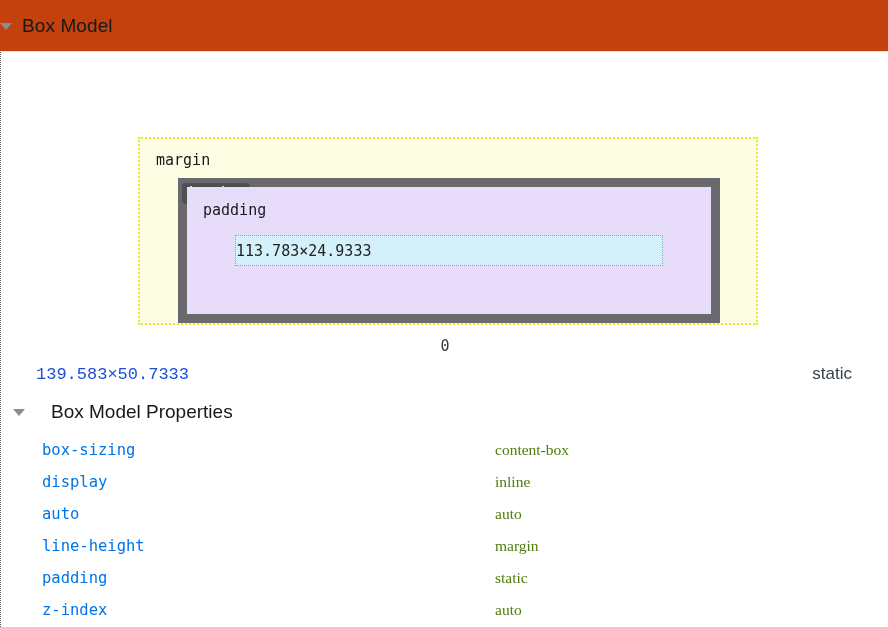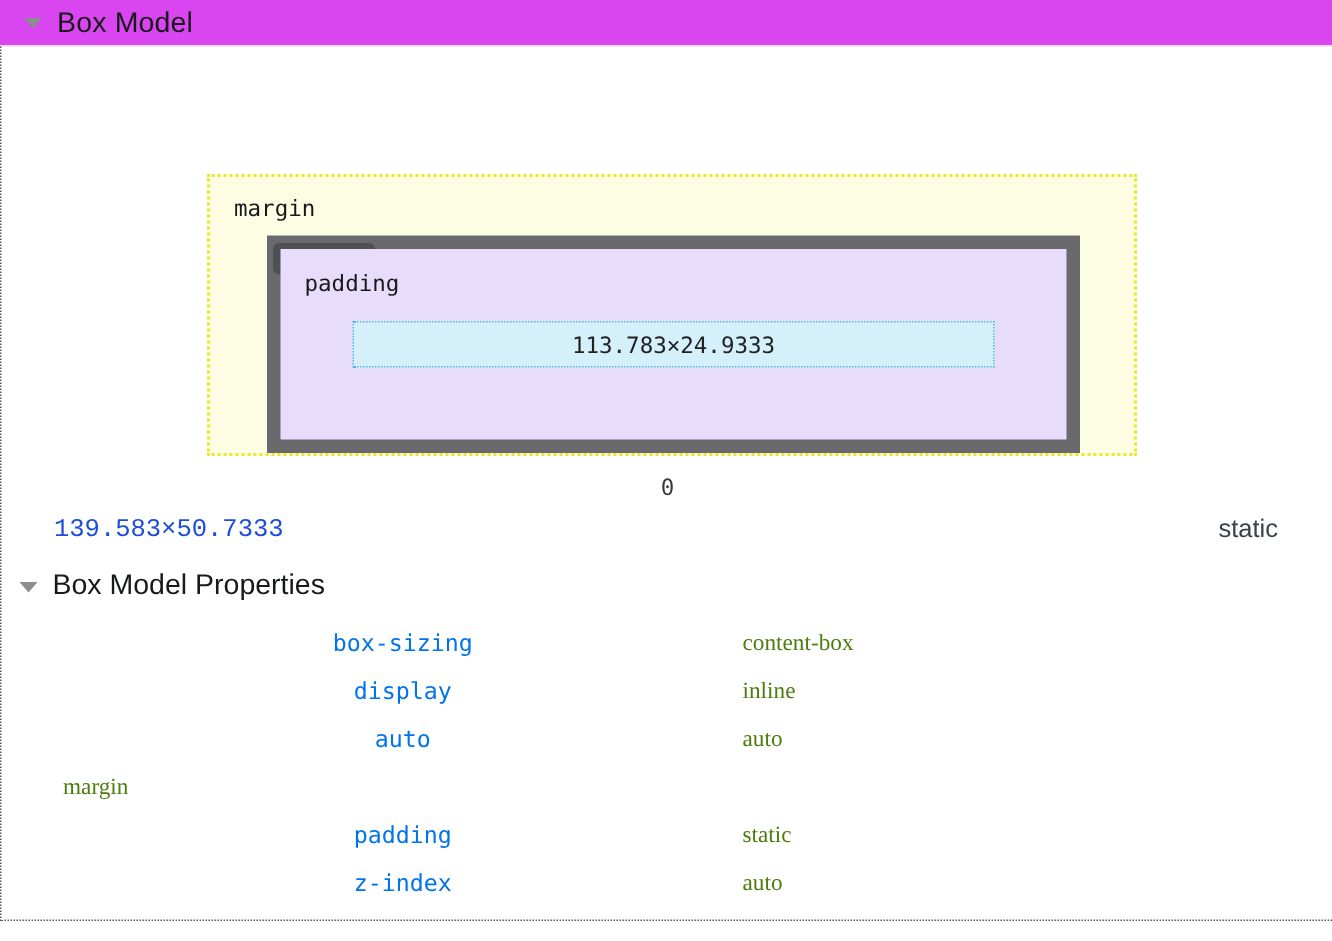--- a/index.html
+++ b/index.html
@@ -8,25 +8,25 @@
     padding: 0;
     width: 888px;
     height: 627px;
     background: #ffffff;
     font-family: "Liberation Sans", sans-serif;
     overflow: hidden;
   }
 
   
   .panel-header {
-    height: 31px;
-    background: #d946ef;
-    display: flex;
-    align-items: center;
-    padding-left: 16px;
+    height: 52px;
+    background: #c2410c;
+    display: flex;
+    align-items: center;
+    padding-left: 0;
     position: relative;
   }
   .panel-header::after {
     content: "";
     position: absolute;
     left: 0; right: 0; bottom: 0;
     height: 1px;
     background: #e2e4e7;
   }
   .twisty {
@@ -89,21 +89,20 @@
   .content-box {
     position: absolute;
     left: 48px;
     top: 48px;
     right: 48px;
     bottom: 48px;
     background: #d4f1fb;
     border: 1px dotted #5ab4e0;
     display: flex;
     align-items: center;
-    justify-content: center;
   }
   .content-size {
     font-family: "DejaVu Sans Mono", monospace;
     font-size: 15px;
     color: #222;
   }
 
   
   .region-label {
     position: absolute;
@@ -171,34 +170,34 @@
     font-size: 17px;
     color: #3a424b;
   }
 
   
   .props-header {
     display: flex;
     align-items: center;
     padding-left: 12px;
     height: 32px;
+    gap: 16px;
   }
   .props-title {
     font-size: 19px;
     color: #18191a;
   }
   .props-list {
     padding-top: 6px;
   }
   .prop-row {
     display: flex;
     height: 32px;
     align-items: center;
     padding-left: 41px;
-    text-align: center;
   }
   .prop-name {
     font-family: "DejaVu Sans Mono", monospace;
     font-size: 15.5px;
     color: #0074e8;
     width: 453px;
     flex: 0 0 453px;
   }
   .prop-value {
     font-family: Liberation Serif, serif;
@@ -276,20 +275,21 @@
     </div>
     <div class="prop-row">
       <span class="prop-name">display</span>
       <span class="prop-value">inline</span>
     </div>
     <div class="prop-row">
       <span class="prop-name">auto</span>
       <span class="prop-value">auto</span>
     </div>
     <div class="prop-row">
+      <span class="prop-name">line-height</span>
       <span class="prop-value">margin</span>
     </div>
     <div class="prop-row">
       <span class="prop-name">padding</span>
       <span class="prop-value">static</span>
     </div>
     <div class="prop-row">
       <span class="prop-name">z-index</span>
       <span class="prop-value">auto</span>
     </div>

